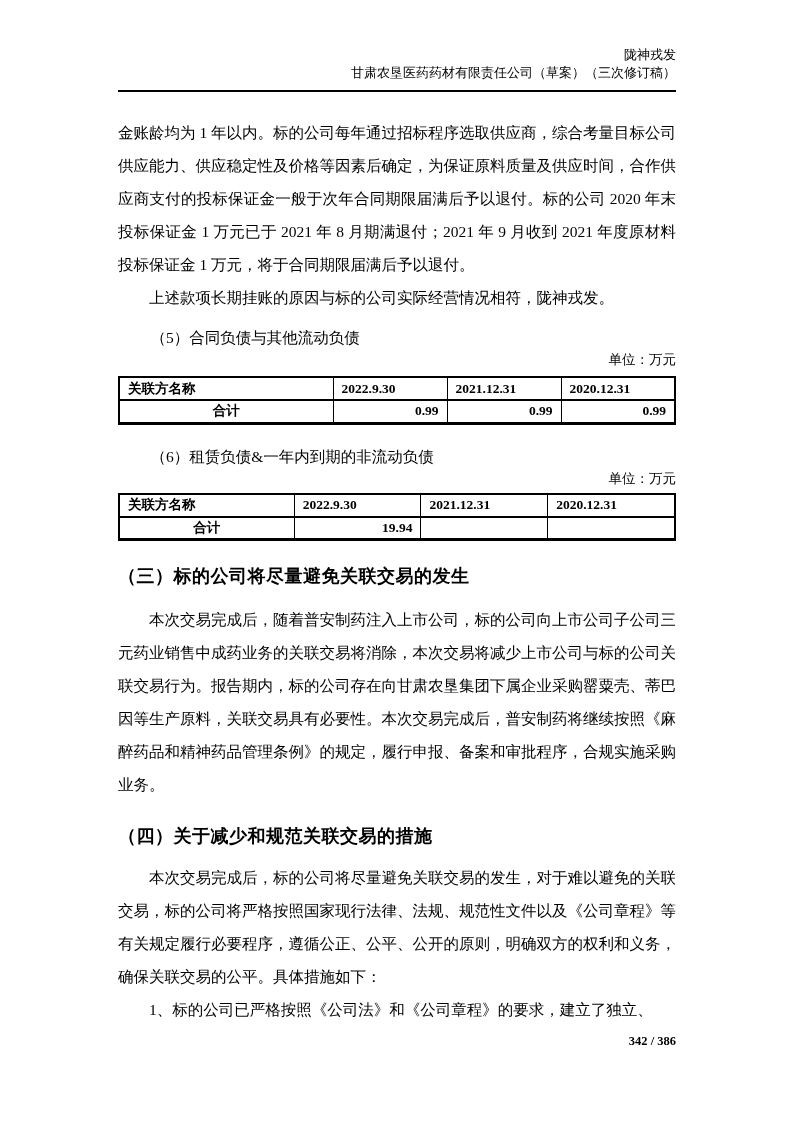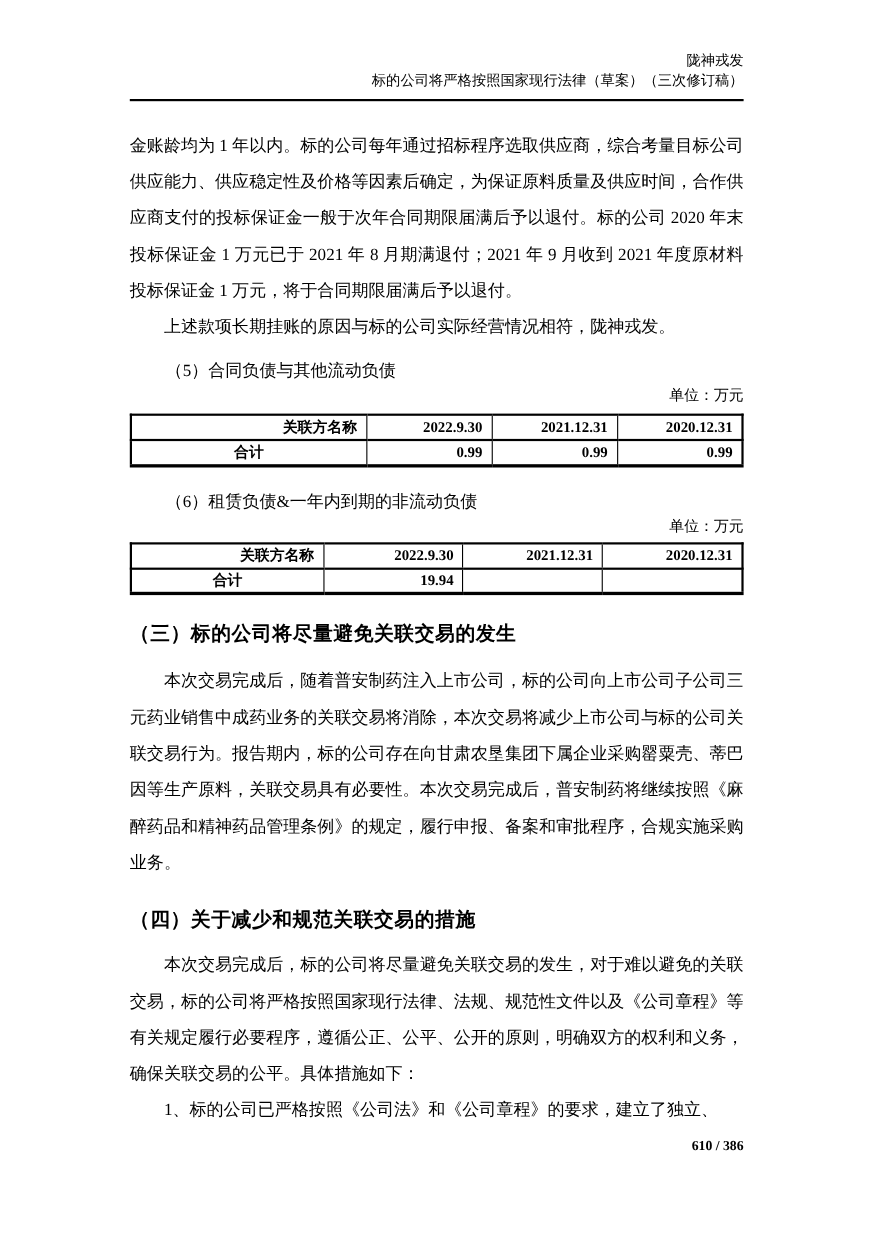--- a/index.html
+++ b/index.html
@@ -56,21 +56,21 @@
     font-size: 13.5px;
   }
   table.fin.t2 { margin-top: 4px; }
   table.fin td {
     border: 1.5px solid #000;
     height: 23px;
     padding: 0 8px;
     overflow: hidden;
     white-space: nowrap;
   }
-  table.fin tr.head td { border-top: 2.5px solid #000; border-bottom: 2px solid #000; font-weight: bold; text-align: right; }
+  table.fin tr.head td { border-top: 2.5px solid #000; border-bottom: 2px solid #000; font-weight: bold; text-align: left; }
   table.fin tr.total td { border-bottom: 3px solid #000; font-weight: bold; }
   table.fin td:first-child { border-left: 2px solid #000; }
   table.fin td:last-child { border-right: 2px solid #000; }
   table.fin td.name { text-align: center; }
   table.fin td.num { text-align: right; }
 
   .sec-heading {
     font-family: "Liberation Sans", "DejaVu Sans", sans-serif;
     font-weight: bold;
     font-size: 18px;
@@ -90,21 +90,21 @@
     font-family: "Liberation Serif", "DejaVu Serif", serif;
   }
 </style>
 </head>
 <body>
 
 <div class="page">
 
   <div class="doc-header">
     <span>陇神戎发</span>
-    <span>标的公司将严格按照国家现行法律（草案）（三次修订稿）</span>
+    <span>甘肃农垦医药药材有限责任公司（草案）（三次修订稿）</span>
   </div>
 
   <div class="main">
 
     <p class="para">金账龄均为 1 年以内。标的公司每年通过招标程序选取供应商，综合考量目标公司供应能力、供应稳定性及价格等因素后确定，为保证原料质量及供应时间，合作供应商支付的投标保证金一般于次年合同期限届满后予以退付。标的公司 2020 年末投标保证金 1 万元已于 2021 年 8 月期满退付；2021 年 9 月收到 2021 年度原材料投标保证金 1 万元，将于合同期限届满后予以退付。</p>
     <p class="para indent">上述款项长期挂账的原因与标的公司实际经营情况相符，陇神戎发。</p>
 
     <div class="sub-heading">（5）合同负债与其他流动负债</div>
     <div class="unit-label">单位：万元</div>
 
@@ -160,13 +160,13 @@
     <div class="sec-heading">（三）标的公司将尽量避免关联交易的发生</div>
     <p class="para indent sec-para">本次交易完成后，随着普安制药注入上市公司，标的公司向上市公司子公司三元药业销售中成药业务的关联交易将消除，本次交易将减少上市公司与标的公司关联交易行为。报告期内，标的公司存在向甘肃农垦集团下属企业采购罂粟壳、蒂巴因等生产原料，关联交易具有必要性。本次交易完成后，普安制药将继续按照《麻醉药品和精神药品管理条例》的规定，履行申报、备案和审批程序，合规实施采购业务。</p>
 
     <div class="sec-heading">（四）关于减少和规范关联交易的措施</div>
     <p class="para indent sec-para-2">本次交易完成后，标的公司将尽量避免关联交易的发生，对于难以避免的关联交易，标的公司将严格按照国家现行法律、法规、规范性文件以及《公司章程》等有关规定履行必要程序，遵循公正、公平、公开的原则，明确双方的权利和义务，确保关联交易的公平。具体措施如下：</p>
     <p class="para indent">1、标的公司已严格按照《公司法》和《公司章程》的要求，建立了独立、</p>
 
   </div>
 </div>
 
-<div class="page-num">610 / 386</div>
+<div class="page-num">342 / 386</div>
 
 </body></html>

